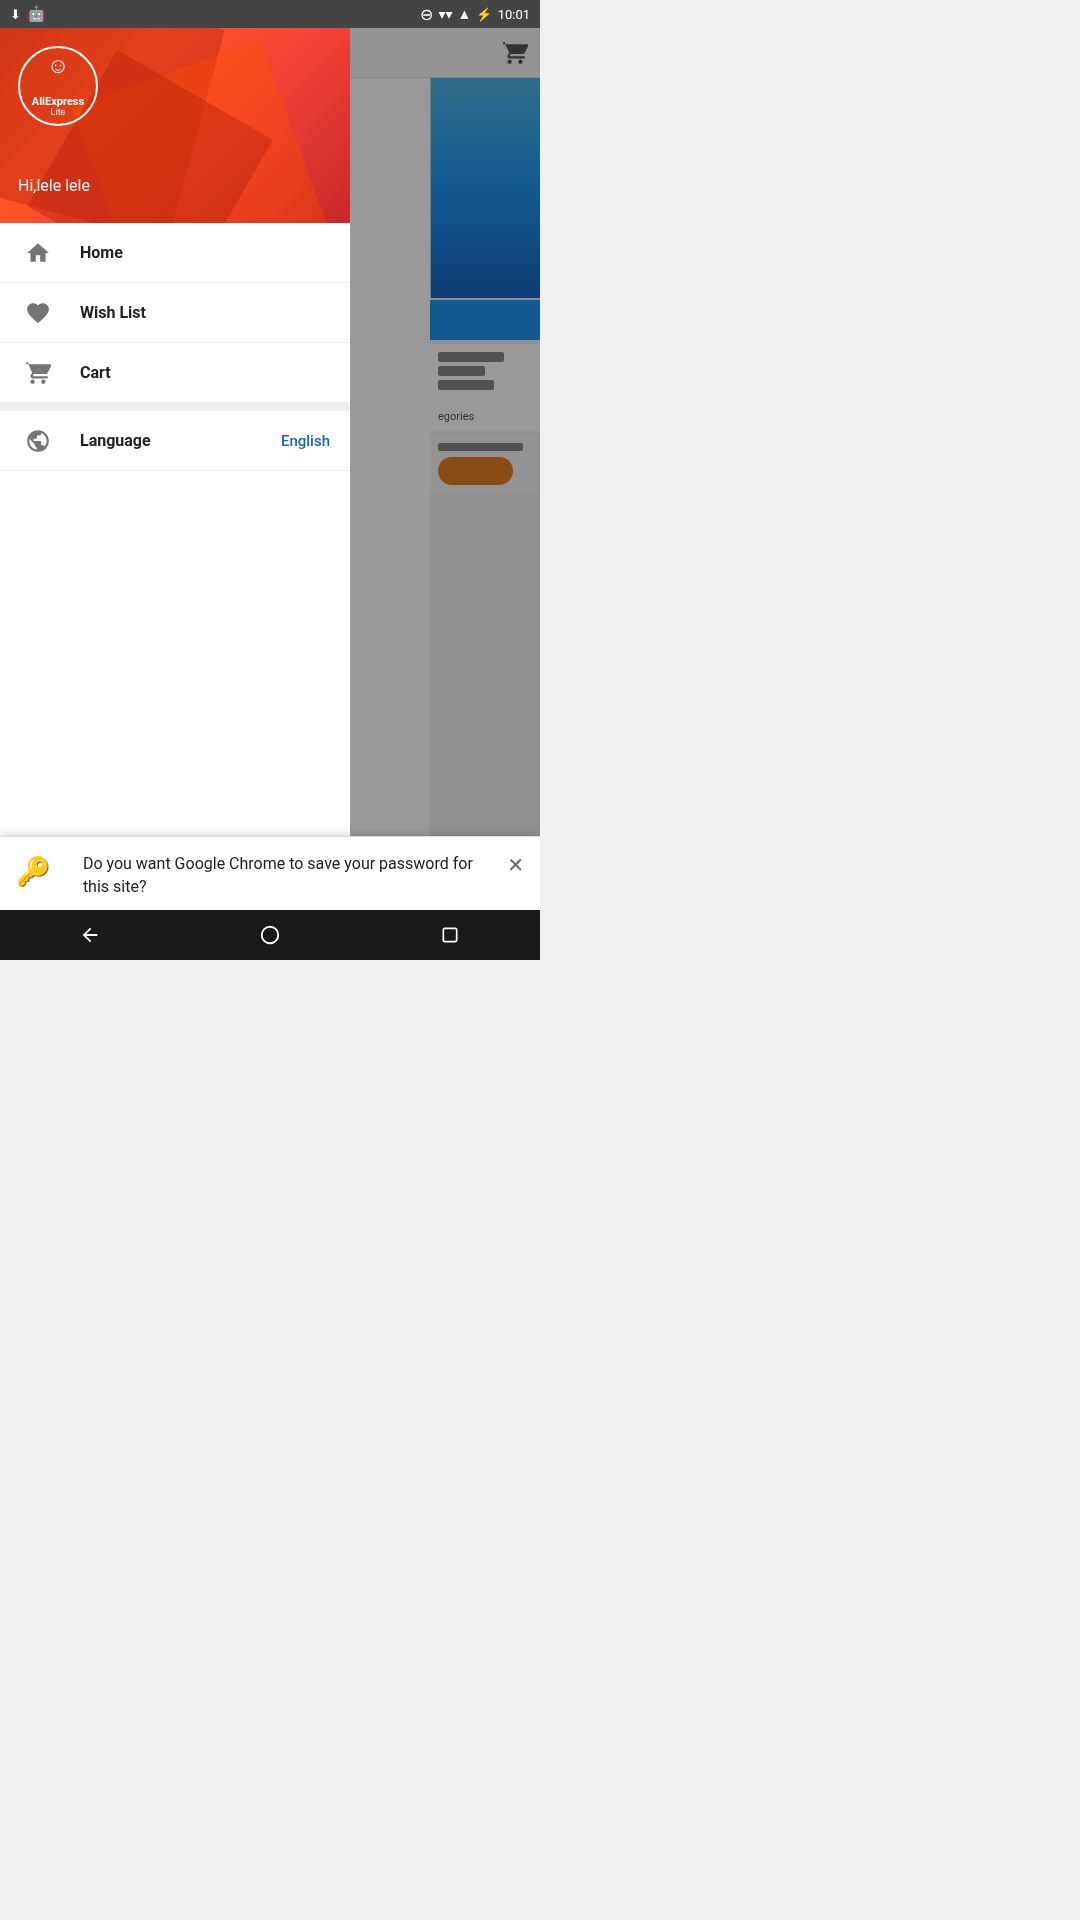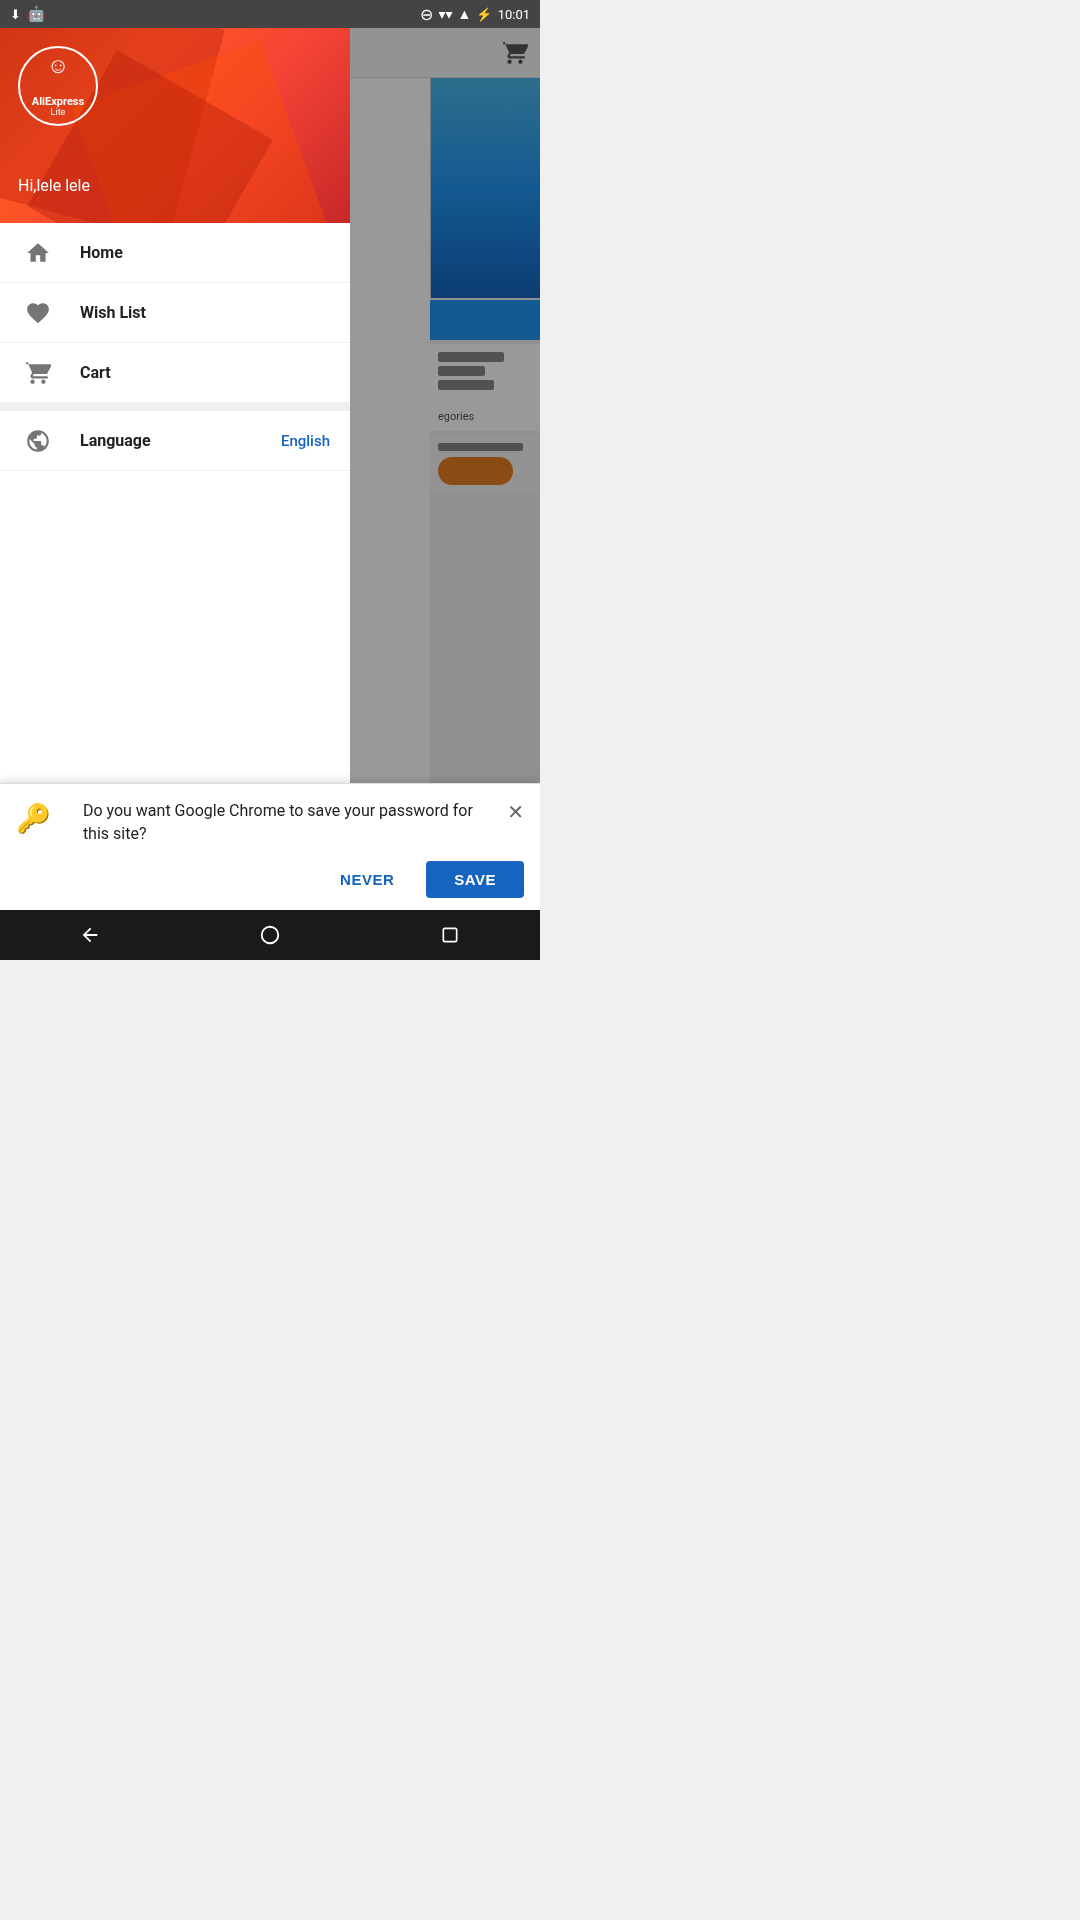--- a/index.html
+++ b/index.html
@@ -501,24 +501,20 @@
 
   </div>
 </div>
 
 <div class="chrome-prompt">
   <div class="chrome-prompt-top">
     <span class="chrome-key-icon">🔑</span>
     <span class="chrome-prompt-text">Do you want Google Chrome to save your password for this site?</span>
     <span class="chrome-close-icon">✕</span>
   </div>
-  <div class="chrome-prompt-buttons">
-    <button class="btn-never">NEVER</button>
-    <button class="btn-save">SAVE</button>
-  </div>
 </div>
 
 <div class="nav-bar">
   <div class="nav-btn">
     <svg width="22" height="22" viewBox="0 0 24 24">
       <path d="M20 11H7.83l5.59-5.59L12 4l-8 8 8 8 1.41-1.41L7.83 13H20v-2z" fill="white"></path>
     </svg>
   </div>
   <div class="nav-btn">
     <svg width="22" height="22" viewBox="0 0 24 24">

